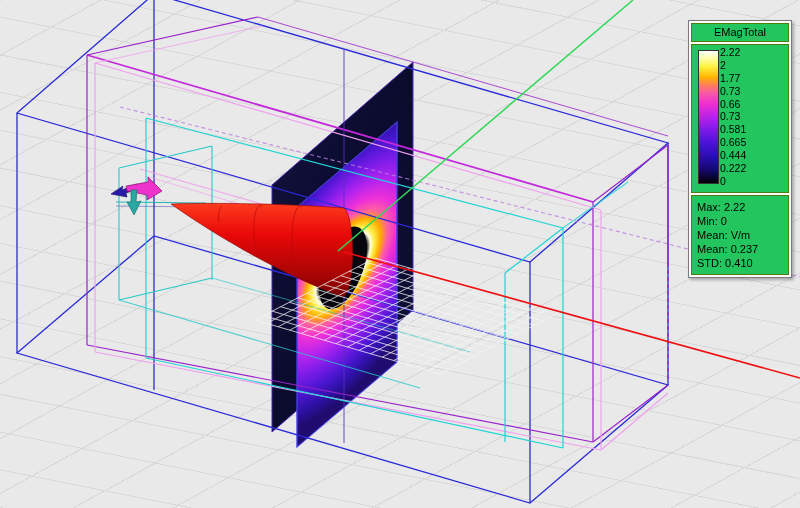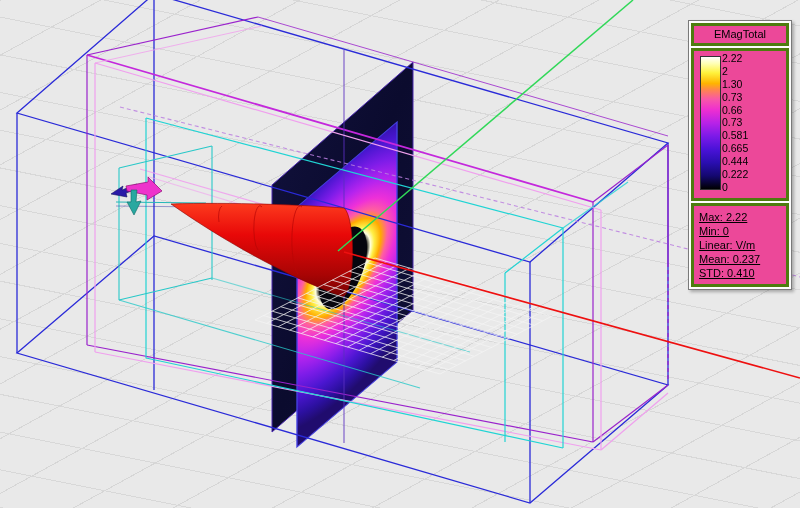--- a/index.html
+++ b/index.html
@@ -17,22 +17,22 @@
   }
   svg.scene{position:absolute;left:0;top:0;}
   
   .legend{
     position:absolute;left:688px;top:20px;width:104px;
     background:#fdfdfd;border:1px solid #7a7a7a;
     box-shadow:2px 2px 3px rgba(0,0,0,.28);
     padding:2px;box-sizing:border-box;
     font-size:11px;color:#000;
   }
-  .legend .panel{border:3px solid #4d7c0f;background:#ec4899;margin-bottom:2px;}
-  .legend .panel:last-child{margin-bottom:0;text-decoration:underline;}
+  .legend .panel{border:1px solid #4d7c0f;background:#22c55e;margin-bottom:2px;}
+  .legend .panel:last-child{margin-bottom:0;}
   .panel.title{height:17px;line-height:17px;text-align:center;}
   .panel.type{height:17px;line-height:17px;padding-left:5px;}
   .panel.scale{display:flex;padding:5px 2px 5px 6px;}
   .bar{
     width:19px;height:132px;flex:none;
     border:1px solid #333;
     background:linear-gradient(to bottom,
       #ffffff 0%,#ffffb4 5%,#fff23c 12%,#ffb400 20%,#ff8450 25%,
       #f857a8 32%,#ee2fd0 40%,#b822e8 50%,#7c1ae8 60%,#4a12d8 70%,
       #2a0eb0 80%,#140870 90%,#000000 100%);
@@ -195,32 +195,32 @@
     </g>
   </svg>
 
   <div class="legend">
     <div class="panel title">EMagTotal</div>
     <div class="panel scale">
       <div class="bar"></div>
       <div class="ticks">
           <span>2.22</span>
           <span>2</span>
-          <span>1.30</span>
+          <span>1.77</span>
           <span>0.73</span>
           <span>0.66</span>
           <span>0.73</span>
           <span>0.581</span>
           <span>0.665</span>
           <span>0.444</span>
           <span>0.222</span>
           <span>0</span>
         </div>
     </div>
     <div class="panel stats">
         <div>Max: 2.22</div>
         <div>Min: 0</div>
-        <div>Linear: V/m</div>
+        <div>Mean: V/m</div>
         <div>Mean: 0.237</div>
         <div>STD: 0.410</div>
       </div>
   </div>
 </div>
 
 </body></html>

